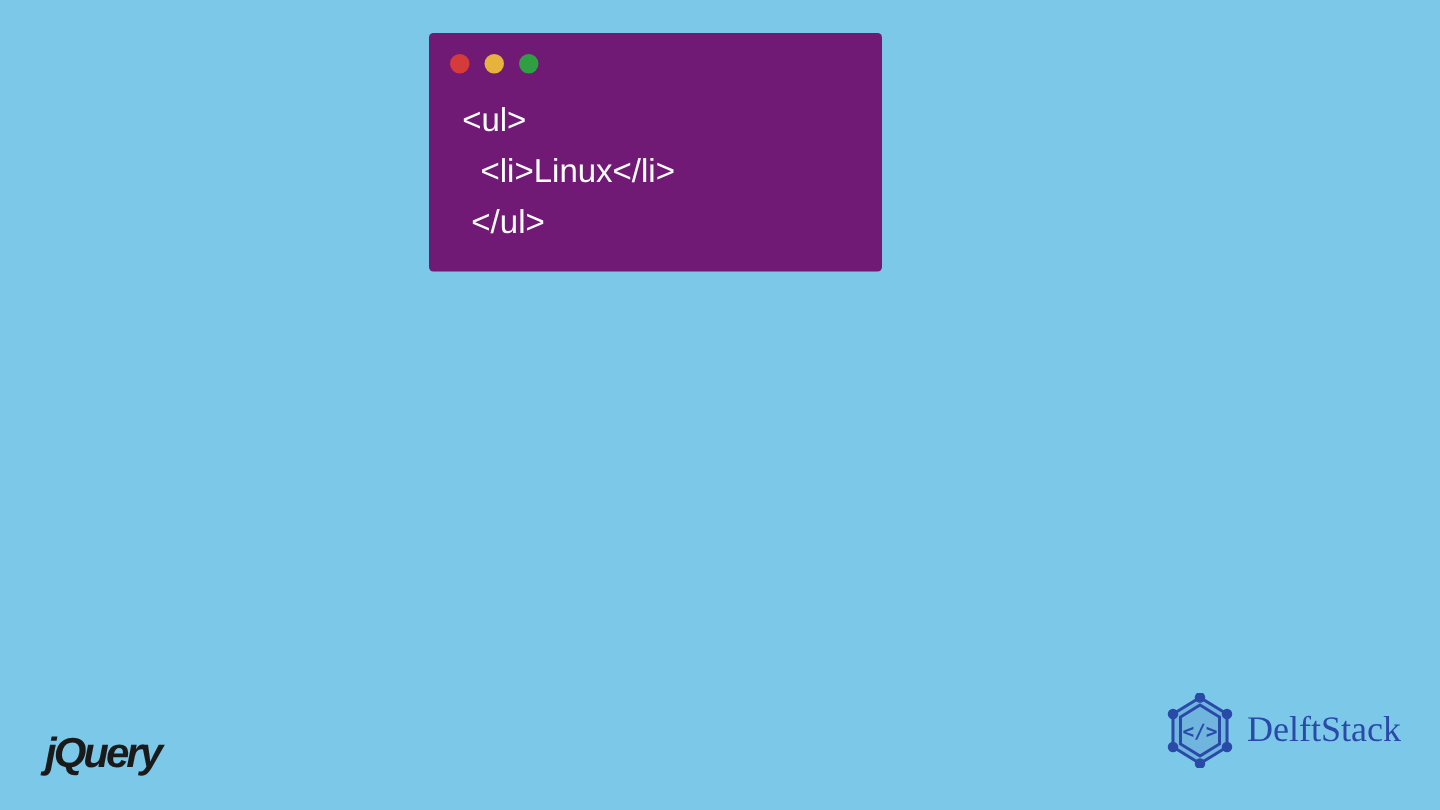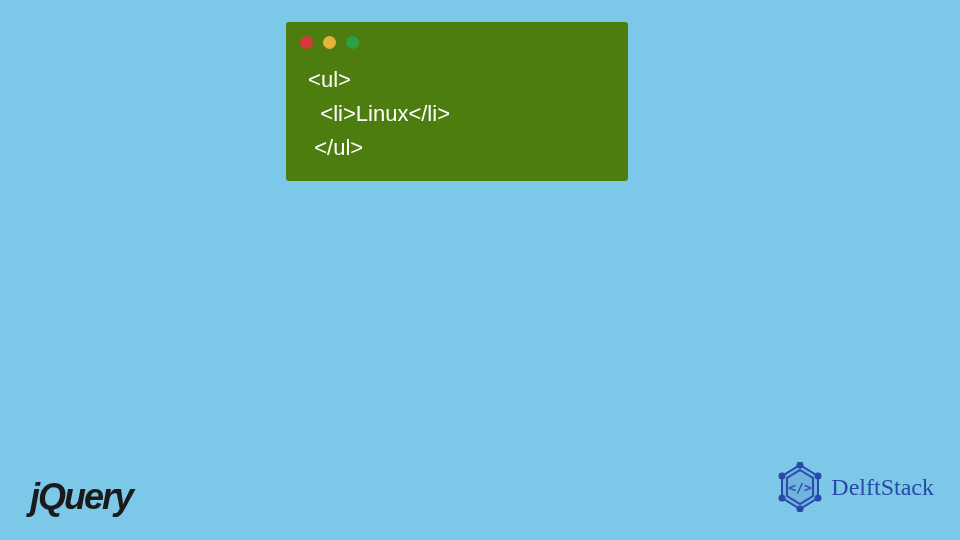--- a/index.html
+++ b/index.html
@@ -8,22 +8,22 @@
       height: 540px;
       background: #7cc8e8;
       position: relative;
       font-family: Arial, Helvetica, sans-serif;
       overflow: hidden;
     }
     .code-window {
       position: absolute;
       left: 286px;
       top: 22px;
-      width: 342px;
-      background: #4d7c0f;
+      width: 302px;
+      background: #701a75;
       border-radius: 3px;
       padding-bottom: 16px;
     }
     .window-dots {
       display: flex;
       gap: 10px;
       padding: 14px 14px 10px 14px;
     }
     .dot {
       width: 13px;
@@ -41,21 +41,21 @@
       font-family: Arial, Helvetica, sans-serif;
       white-space: pre;
     }
     .jquery-logo {
       position: absolute;
       left: 30px;
       bottom: 22px;
       font-family: "Arial Black", Arial, sans-serif;
       font-weight: 900;
       font-style: italic;
-      font-size: 36px;
+      font-size: 28px;
       color: #1a1a1a;
       letter-spacing: -2px;
     }
     .delftstack-logo {
       position: absolute;
       right: 26px;
       bottom: 28px;
       display: flex;
       align-items: center;
       gap: 6px;

